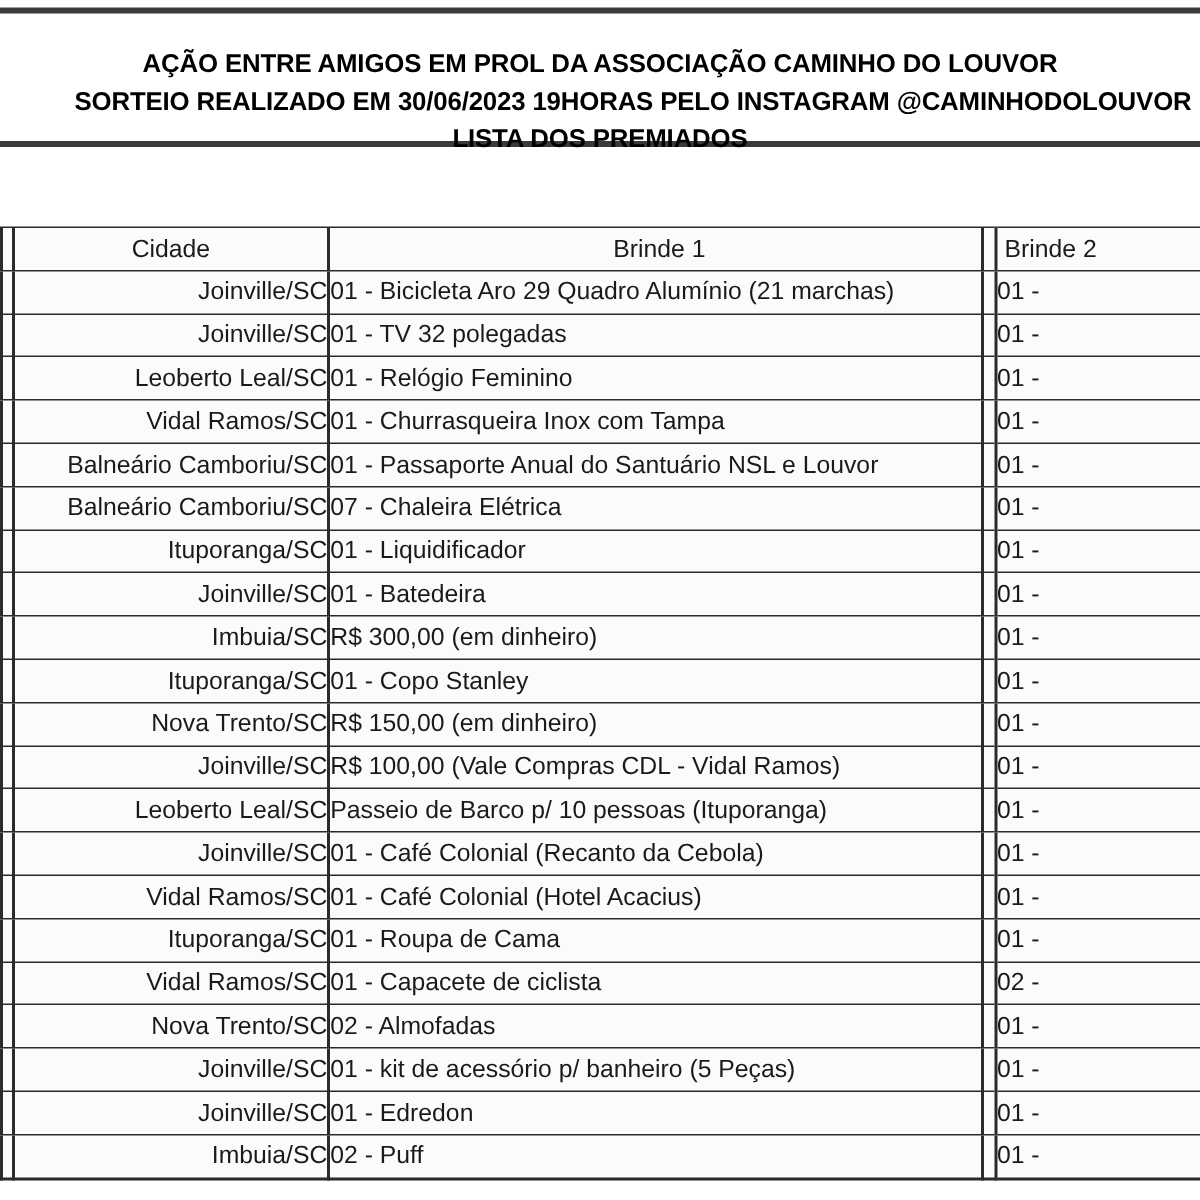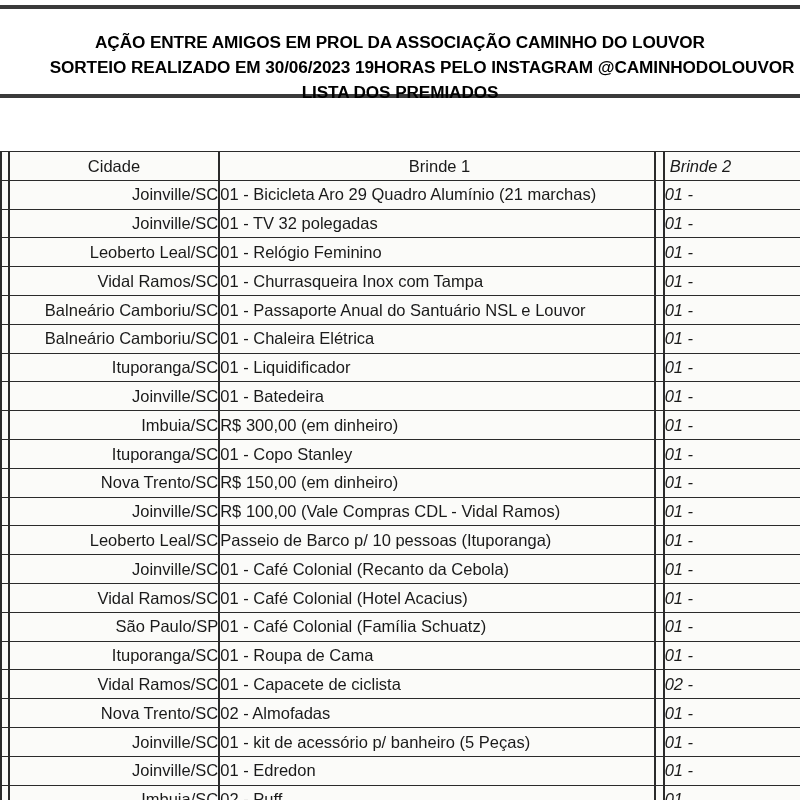--- a/index.html
+++ b/index.html
@@ -109,21 +109,20 @@
     padding-left: 5px;
     border-right: 2.6px solid #2b2b2b;
   }
   .cell-gap {
     border-right: 2.6px solid #2b2b2b;
     background: #fbfbf9;
   }
   .cell-b2 {
     text-align: left;
     padding-left: 5px;
-    font-style: italic;
   }
 
   thead th {
     font-weight: bold;
     font-size: 17px;
     border-top: 2.6px solid #2b2b2b;
     border-bottom: 2.6px solid #2b2b2b;
     height: 27px;
   }
   thead th.cell-city { text-align: center; }
@@ -199,21 +198,21 @@
         <tr>
           <td class="cell-spacer"></td>
           <td class="cell-city">Balneário Camboriu/SC</td>
           <td class="cell-b1">01 - Passaporte Anual do Santuário NSL e Louvor</td>
           <td class="cell-gap"></td>
           <td class="cell-b2">01 - </td>
         </tr>
         <tr>
           <td class="cell-spacer"></td>
           <td class="cell-city">Balneário Camboriu/SC</td>
-          <td class="cell-b1">01 - Chaleira Elétrica</td>
+          <td class="cell-b1">07 - Chaleira Elétrica</td>
           <td class="cell-gap"></td>
           <td class="cell-b2">01 - </td>
         </tr>
         <tr>
           <td class="cell-spacer"></td>
           <td class="cell-city">Ituporanga/SC</td>
           <td class="cell-b1">01 - Liquidificador</td>
           <td class="cell-gap"></td>
           <td class="cell-b2">01 - </td>
         </tr>
@@ -268,27 +267,20 @@
         </tr>
         <tr>
           <td class="cell-spacer"></td>
           <td class="cell-city">Vidal Ramos/SC</td>
           <td class="cell-b1">01 - Café Colonial (Hotel Acacius)</td>
           <td class="cell-gap"></td>
           <td class="cell-b2">01 - </td>
         </tr>
         <tr>
           <td class="cell-spacer"></td>
-          <td class="cell-city">São Paulo/SP</td>
-          <td class="cell-b1">01 - Café Colonial (Família Schuatz)</td>
-          <td class="cell-gap"></td>
-          <td class="cell-b2">01 - </td>
-        </tr>
-        <tr>
-          <td class="cell-spacer"></td>
           <td class="cell-city">Ituporanga/SC</td>
           <td class="cell-b1">01 - Roupa de Cama</td>
           <td class="cell-gap"></td>
           <td class="cell-b2">01 - </td>
         </tr>
         <tr>
           <td class="cell-spacer"></td>
           <td class="cell-city">Vidal Ramos/SC</td>
           <td class="cell-b1">01 - Capacete de ciclista</td>
           <td class="cell-gap"></td>

